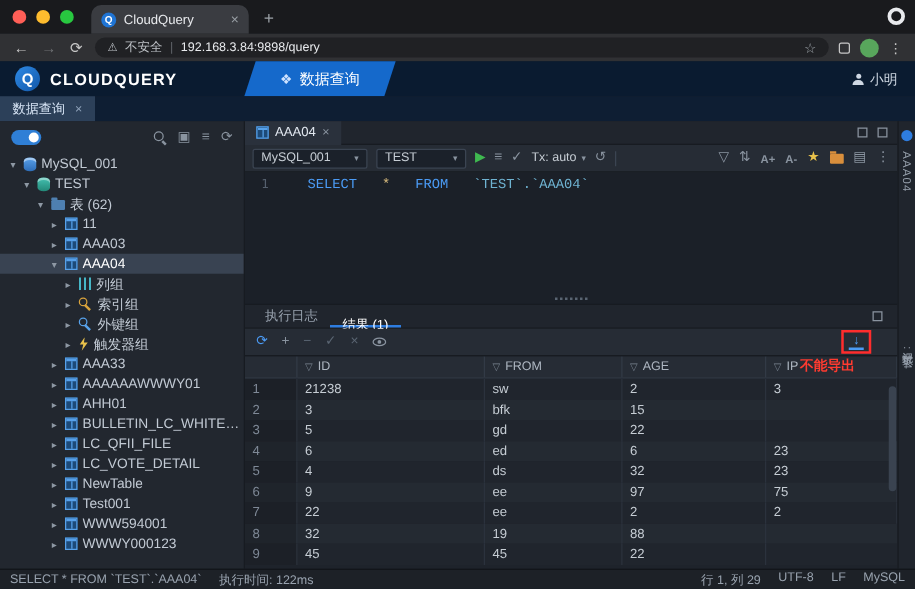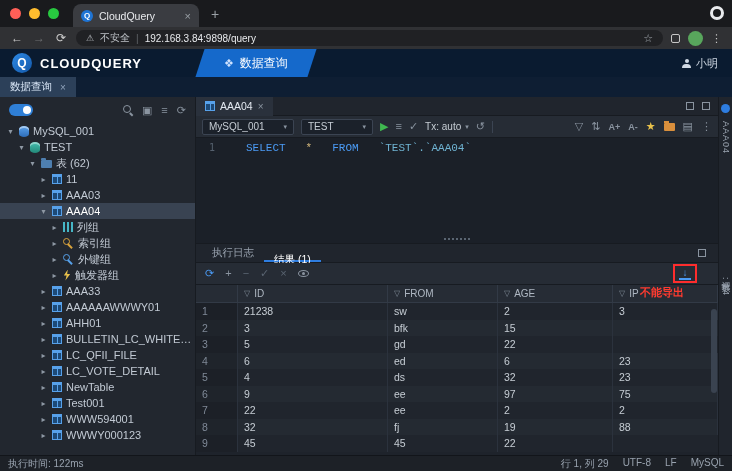--- a/index.html
+++ b/index.html
@@ -459,21 +459,20 @@
           <div class="grow">
             <div class="gcell gnum">7</div>
             <div class="gcell">22</div>
             <div class="gcell">ee</div>
             <div class="gcell">2</div>
             <div class="gcell">2</div>
           </div>
           <div class="grow">
             <div class="gcell gnum">8</div>
             <div class="gcell">32</div>
-            <div class="gcell">fj</div>
             <div class="gcell">19</div>
             <div class="gcell">88</div>
           </div>
           <div class="grow">
             <div class="gcell gnum">9</div>
             <div class="gcell">45</div>
             <div class="gcell">45</div>
             <div class="gcell">22</div>
           </div>
         </div>
@@ -482,20 +481,21 @@
 
   </div>
 
   <div class="rail">
     <span class="blue-dot"></span>
     <span class="vtext top">AAA04</span>
     <span class="vtext mid">记录数: 14</span>
   </div>
 
   <div class="statusbar">
+    <span>SELECT * FROM `TEST`.`AAA04`</span>
     <span>执行时间: 122ms</span>
     <div class="right">
       <span>行 1, 列 29</span>
       <span>UTF-8</span>
       <span>LF</span>
       <span>MySQL</span>
     </div>
   </div>
 
 </div>

